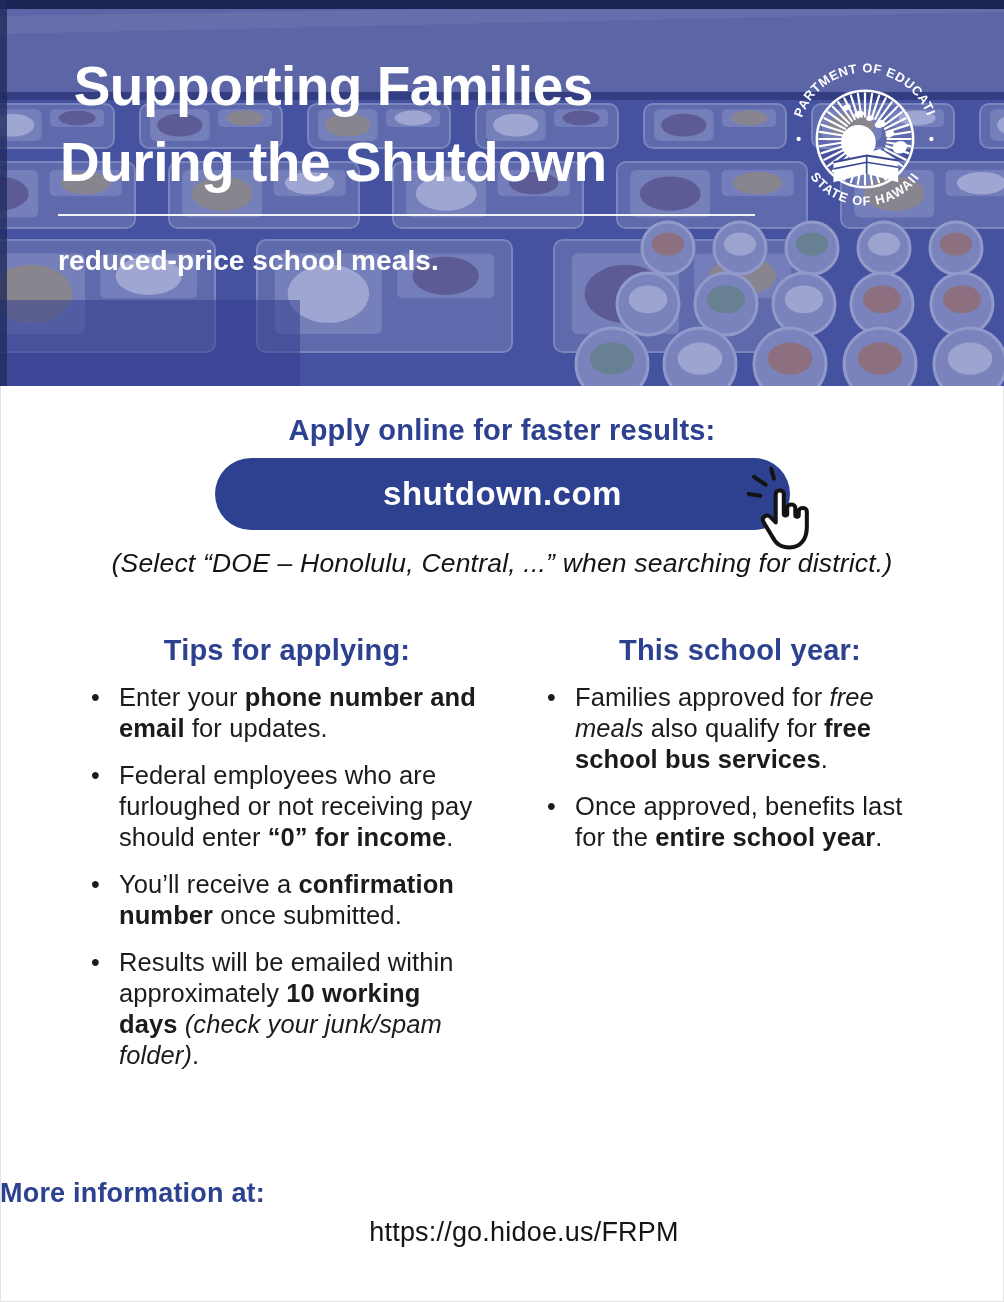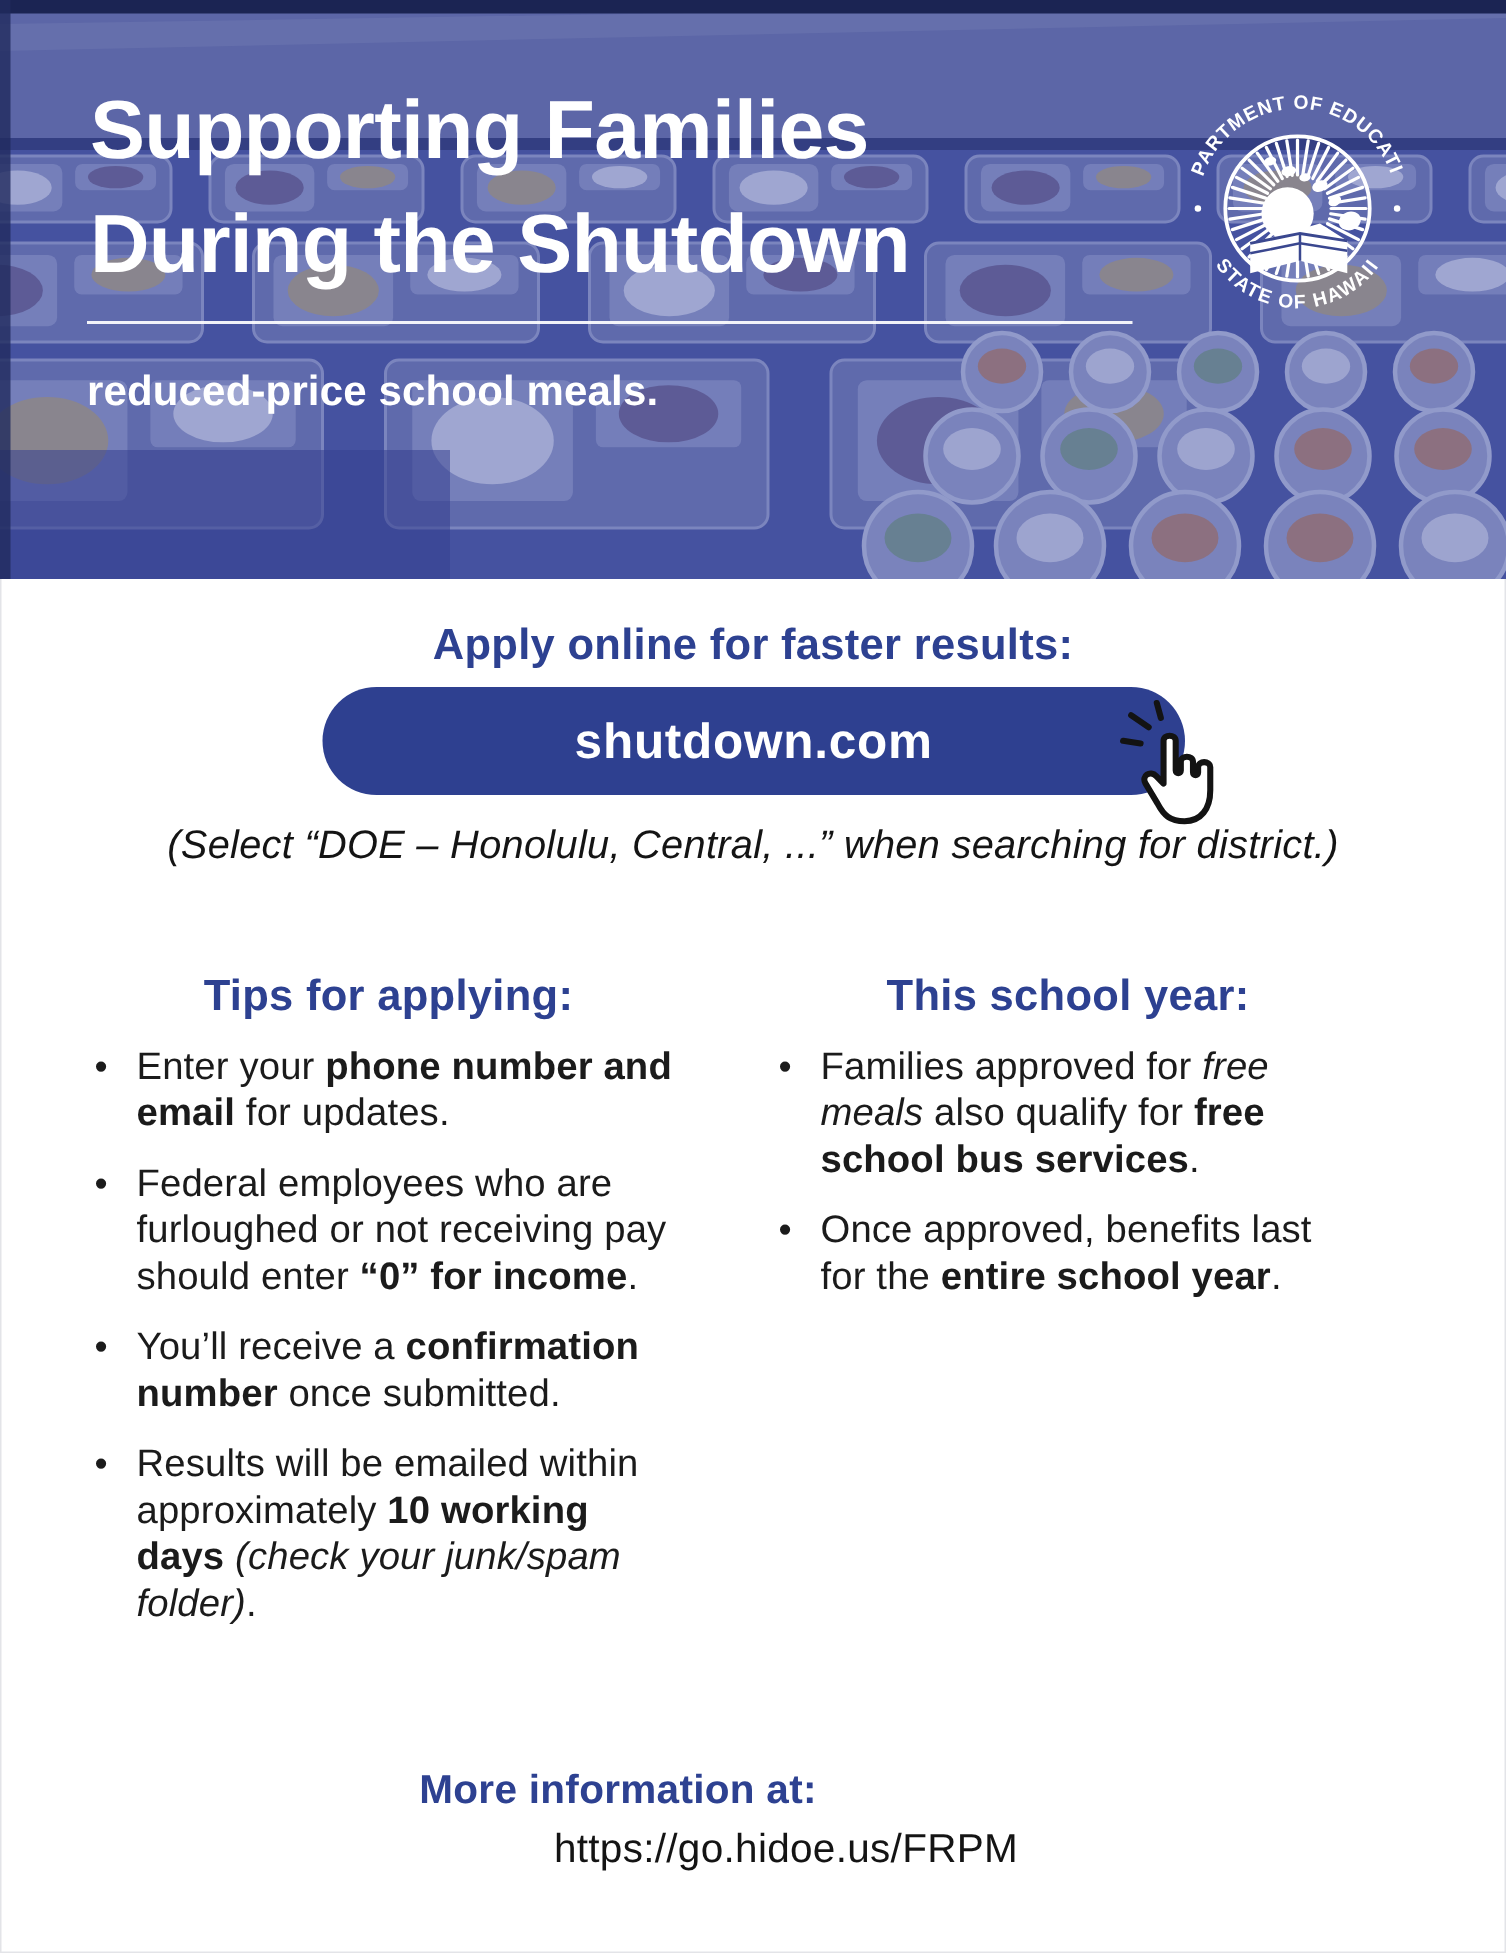--- a/index.html
+++ b/index.html
@@ -14,21 +14,21 @@
   body{
     width:1004px;height:1302px;position:relative;overflow:hidden;
     font-family:"Liberation Sans", sans-serif;
     outline:1px solid #e3e4e8;outline-offset:-1px;
   }
   
   .hero{position:absolute;left:0;top:0;width:1004px;height:386px;overflow:hidden;}
   .hero svg.scene{position:absolute;left:0;top:0;}
   .hero-title{
     position:absolute;left:60px;top:48px;color:#ffffff;
-    font-size:55px;font-weight:800;line-height:76px;letter-spacing:-0.5px;
+    font-size:55px;font-weight:800;line-height:76px;letter-spacing:-0.5px;text-align:center;
   }
   .hero-divider{
     position:absolute;left:58px;top:214px;width:697px;height:2px;
     background:rgba(255,255,255,0.92);
   }
   .hero-subtitle{
     position:absolute;left:58px;top:243px;color:#ffffff;
     font-size:28px;font-weight:bold;line-height:35px;letter-spacing:0.1px;
   }
   .seal{position:absolute;left:782px;top:56px;width:166px;height:166px;}
@@ -42,40 +42,40 @@
     background:var(--button);border:none;border-radius:36px;cursor:pointer;
     color:#ffffff;font-family:"Liberation Sans",sans-serif;
     font-size:33px;font-weight:800;letter-spacing:0.5px;
   }
   .cursor-icon{position:absolute;left:745px;top:466px;width:74px;height:90px;z-index:5;}
   .apply-note{
     position:absolute;left:0;top:548px;width:1004px;text-align:center;
     color:#141414;font-size:26.5px;font-style:italic;letter-spacing:0.2px;
   }
   
-  .columns{position:absolute;left:0;top:648px;width:1004px;display:flex;padding-left:60px;}
+  .columns{position:absolute;left:0;top:634px;width:1004px;display:flex;padding-left:88px;}
   .col{width:398px;}
   .col + .col{margin-left:58px;width:392px;}
   .col-heading{
     text-align:center;color:var(--accent);
     font-size:29px;font-weight:800;letter-spacing:0.2px;margin-bottom:6px;
   }
   .col ul{list-style:none;margin-top:15px;}
   .col li{
     position:relative;padding-left:31px;margin-bottom:16px;
     color:var(--text-dark);font-size:25.5px;line-height:31px;letter-spacing:0.1px;
   }
   .col li::before{
     content:"•";position:absolute;left:3px;top:0;font-size:25px;color:var(--text-dark);
   }
   .b{font-weight:bold;}
   .i{font-style:italic;}
   
   .footer-heading{
-    position:absolute;left:0;top:1178px;width:824px;text-align:center;
+    position:absolute;left:0;top:1178px;width:824px;text-align:left;
     color:var(--accent);font-size:27px;font-weight:800;letter-spacing:0.2px;
   }
   .footer-url{
     position:absolute;left:0;top:1217px;width:1004px;text-align:center;
     color:#141414;font-size:27px;letter-spacing:0.2px;text-decoration:none;display:block;padding-left:44px;
   }
 </style>
 </head>
 <body>
 

